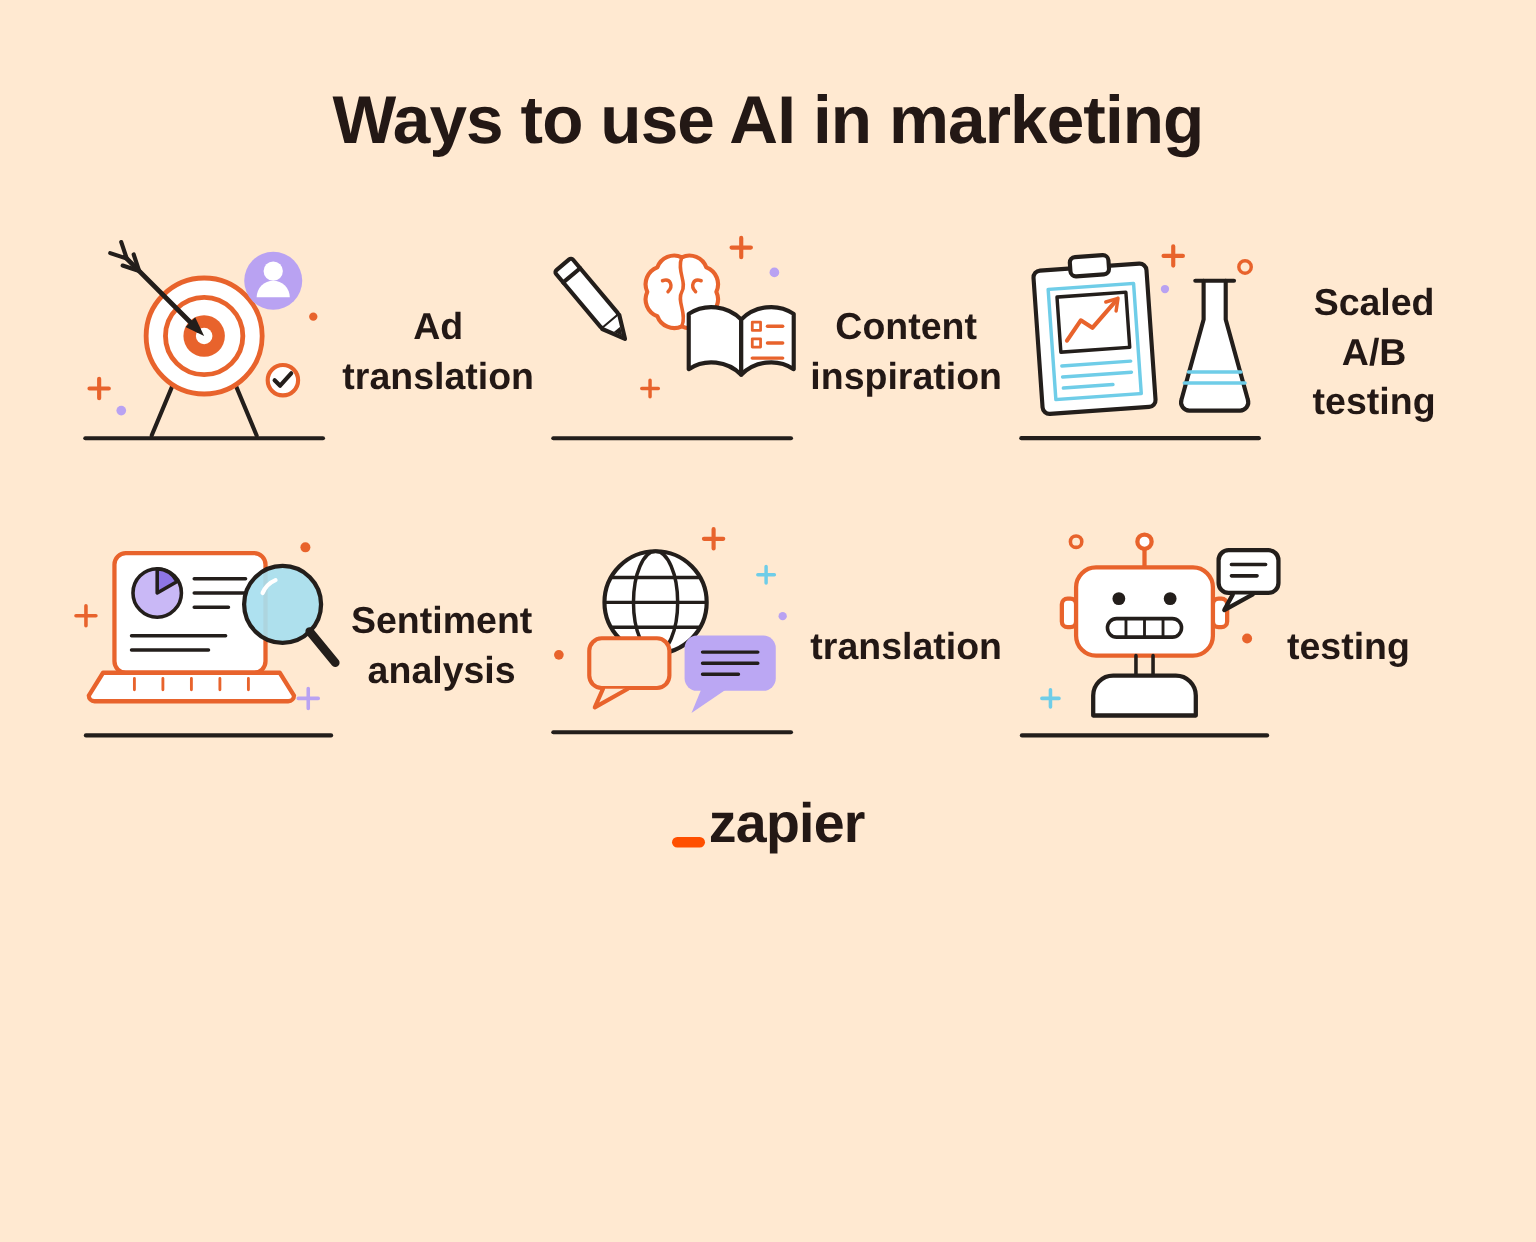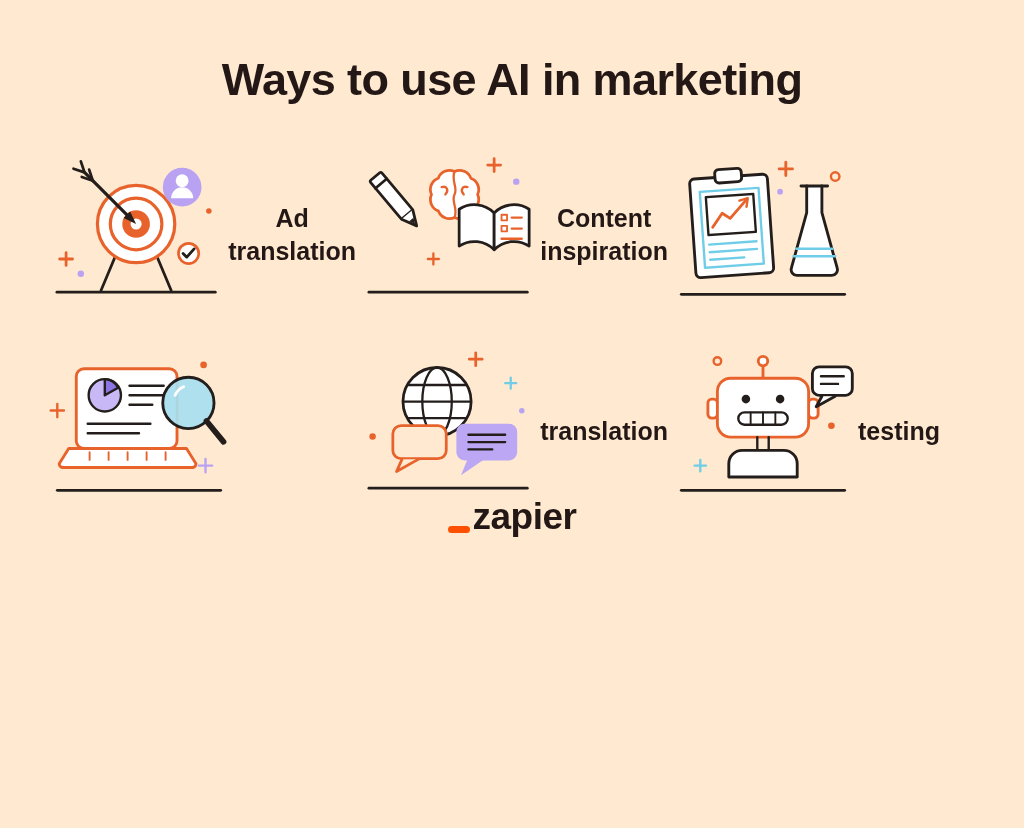--- a/index.html
+++ b/index.html
@@ -15,21 +15,21 @@
   }
   .grid{
     margin-top:42px;
     display:grid;grid-template-columns:repeat(3,312px);
     row-gap:44px;justify-content:center;
   }
   .cell{display:flex;flex-direction:row;align-items:center}
   .icon{width:190px;height:152px}
   .icon svg{width:100%;height:100%;display:block}
   .label{margin-top:22px;font-size:25px;font-weight:800;line-height:33px;text-align:center;color:#231815}
-  .logo{display:flex;align-items:flex-end;font-size:37px;font-weight:800;letter-spacing:-0.5px;color:#231815}
+  .logo{margin-top:32px;display:flex;align-items:flex-end;font-size:37px;font-weight:800;letter-spacing:-0.5px;color:#231815}
   .logo .dash{width:22px;height:7px;background:#FF4F00;border-radius:3.5px;margin:0 3px 5px 0}
 </style>
 </head>
 <body>
 
 <div class="canvas">
 
   <h1 class="title">Ways to use AI in marketing</h1>
 
   <div class="grid">
@@ -111,20 +111,22 @@
           <path d="M146 40 V68 L130 126 A6 6 0 0 0 136 134 H172 A6 6 0 0 0 178 126 L162 68 V40" fill="#FFFFFF" stroke="#231E1B" stroke-width="3"></path>
           <path d="M140 40 H168" stroke="#231E1B" stroke-width="3"></path>
           <path d="M135 106 H173 M132 114 H176" stroke="#6FCDE8" stroke-width="2.5"></path>
           <path d="M124 15 v14 M117 22 h14" stroke="#E8632C" stroke-width="3"></path>
           <circle cx="176" cy="30" r="4.5" stroke="#E8632C" stroke-width="2.5"></circle>
           <circle cx="118" cy="46" r="3" fill="#B9A2F2"></circle>
           <path d="M14 154 H186" stroke="#231E1B" stroke-width="3"></path>
         </svg>
       </span>
       <div class="label">
+        <div>Scaled</div>
+        <div>A/B testing</div>
       </div>
     </div>
 
     <div class="cell">
       <span class="icon">
         <svg viewBox="0 0 200 160" fill="none" stroke-linecap="round" stroke-linejoin="round">
           <rect x="34" y="26" width="106" height="84" rx="8" fill="#FFFFFF" stroke="#E8632C" stroke-width="3"></rect>
           <circle cx="64" cy="54" r="17" fill="#C9B8F6" stroke="#231E1B" stroke-width="2.5"></circle>
           <path d="M64 54 L64 37 A17 17 0 0 1 78 46 Z" fill="#8D75E6" stroke="#231E1B" stroke-width="2.5"></path>
           <path d="M90 44 H126 M90 54 H126 M90 64 H114" stroke="#231E1B" stroke-width="2.5"></path>
@@ -133,20 +135,24 @@
           <path d="M48 114 v8 M68 114 v8 M88 114 v8 M108 114 v8 M128 114 v8" stroke="#E8632C" stroke-width="2"></path>
           <circle cx="152" cy="62" r="27" fill="#A7DEEF" fill-opacity="0.92" stroke="#231E1B" stroke-width="3"></circle>
           <path d="M138 54 a17 17 0 0 1 9 -9" stroke="#FFFFFF" stroke-width="3"></path>
           <path d="M171 81 L189 103" stroke="#231E1B" stroke-width="6"></path>
           <path d="M14 63 v14 M7 70 h14" stroke="#E8632C" stroke-width="2.5"></path>
           <path d="M170 121 v14 M163 128 h14" stroke="#B9A2F2" stroke-width="2.5"></path>
           <circle cx="168" cy="22" r="3.5" fill="#E8632C"></circle>
           <path d="M14 154 H186" stroke="#231E1B" stroke-width="3"></path>
         </svg>
       </span>
+      <div class="label">
+        <div>Sentiment</div>
+        <div>analysis</div>
+      </div>
     </div>
 
     <div class="cell">
       <span class="icon">
         <svg viewBox="0 0 200 160" fill="none" stroke-linecap="round" stroke-linejoin="round">
           <circle cx="88" cy="60" r="37" fill="#FFFFFF" stroke="#231E1B" stroke-width="3"></circle>
           <ellipse cx="88" cy="60" rx="16" ry="37" stroke="#231E1B" stroke-width="2.5"></ellipse>
           <path d="M52 60 H124 M56 42 H120 M56 78 H120" stroke="#231E1B" stroke-width="2.5"></path>
           <rect x="40" y="86" width="58" height="36" rx="9" fill="#FFE9D1" stroke="#E8632C" stroke-width="3"></rect>
           <path d="M50 122.5 L44 136 L68 122.5" fill="#FFE9D1" stroke="#E8632C" stroke-width="3"></path>

